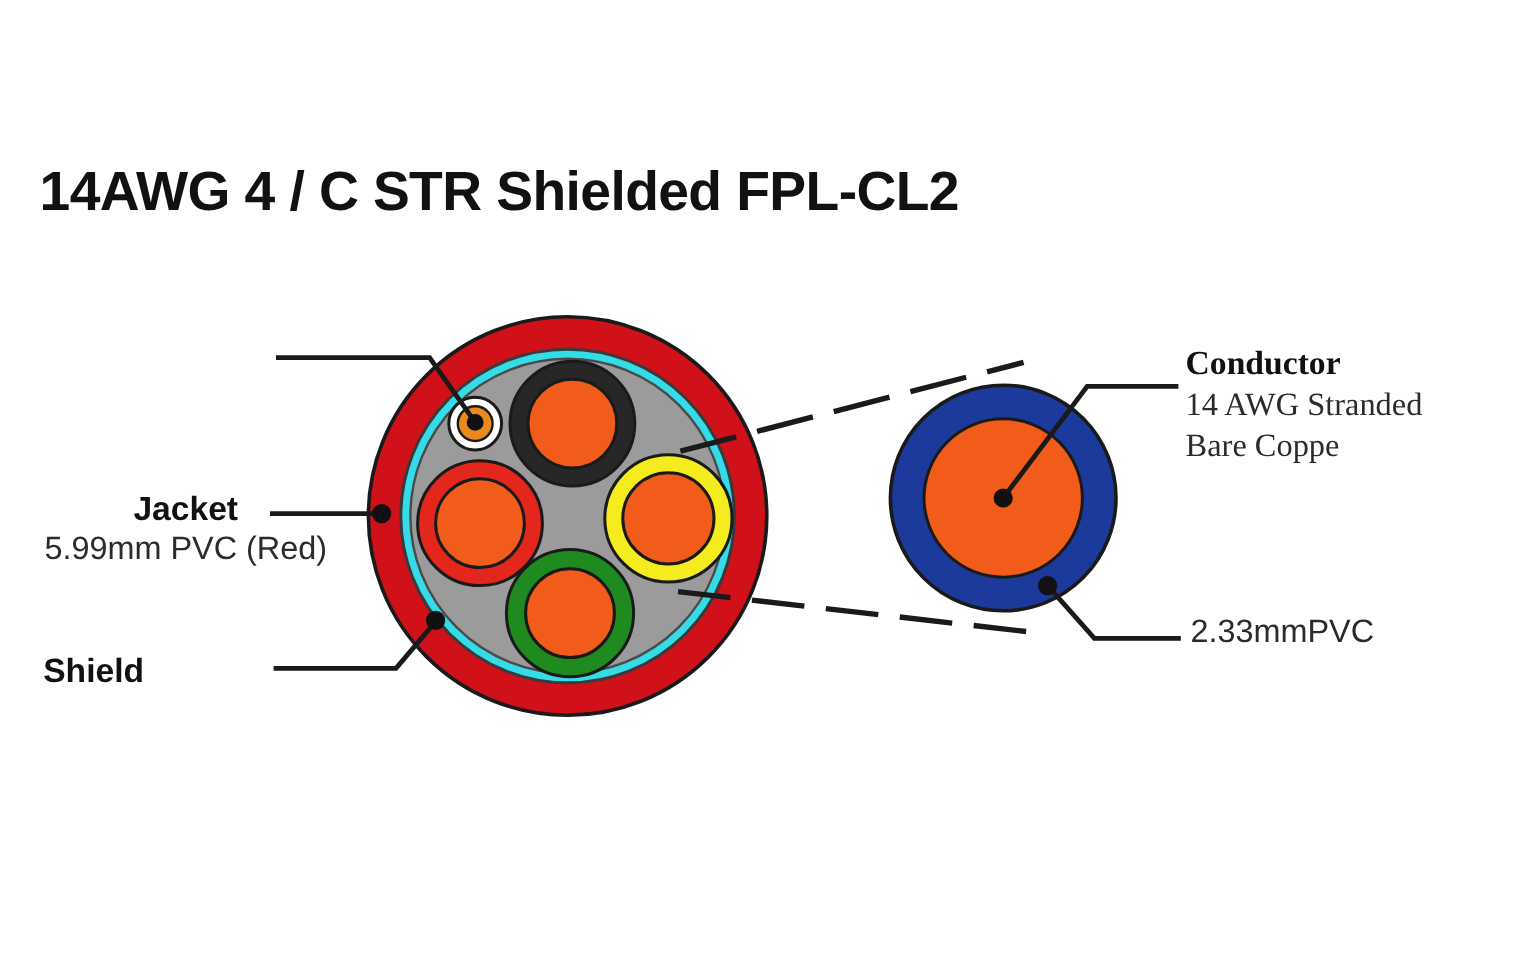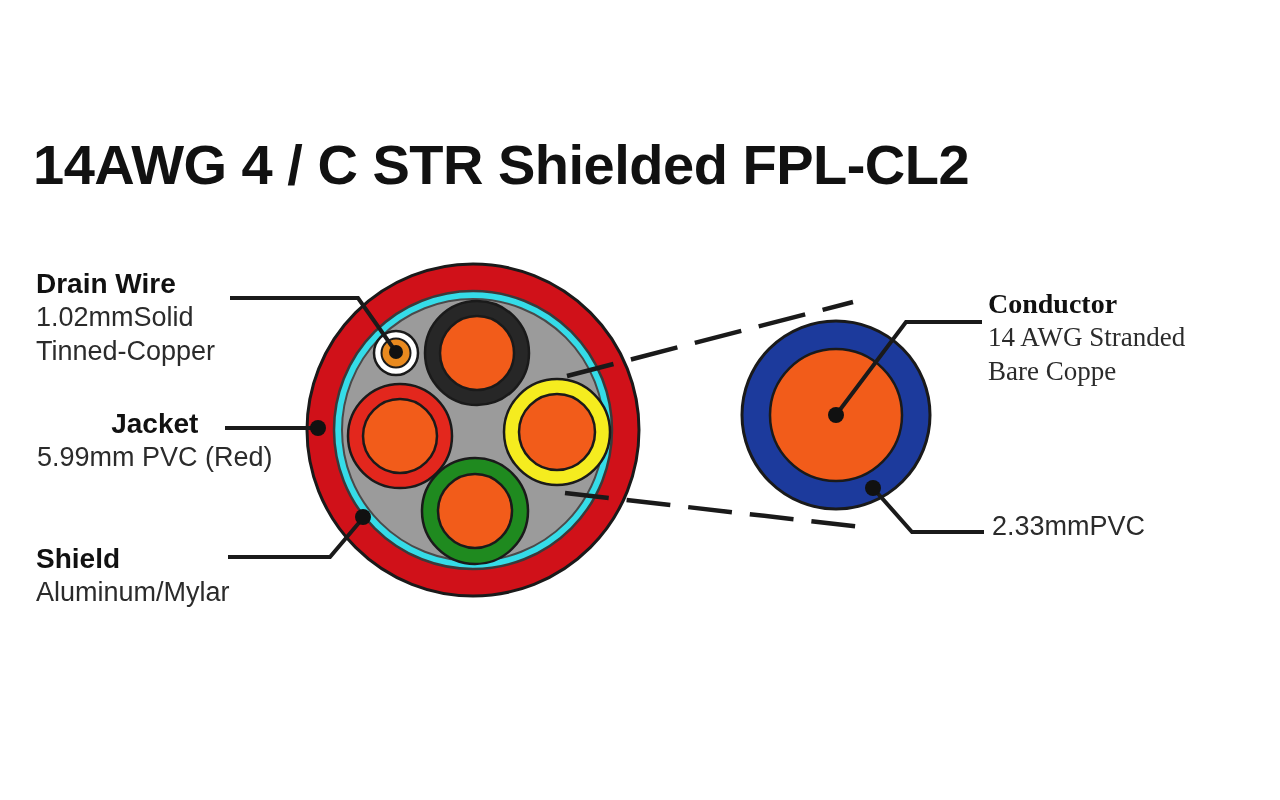--- a/index.html
+++ b/index.html
@@ -7,21 +7,21 @@
     width: 1280px; height: 800px;
     background: #ffffff;
     font-family: "Liberation Sans", "DejaVu Sans", sans-serif;
     overflow: hidden;
     position: relative;
   }
   .stage { position: absolute; inset: 0; width: 1280px; height: 800px; }
   .diagram-svg { position: absolute; left: 0; top: 0; }
   .page-title {
     position: absolute; left: 33px; top: 132px;
-    font-size: 56px; font-weight: 700; color: #111111;
+    font-size: 46px; font-weight: 700; color: #111111;
     letter-spacing: -0.5px; white-space: nowrap;
   }
   .callout { position: absolute; white-space: nowrap; }
   .c-title { font-size: 28px; font-weight: 700; color: #111111; line-height: 32px; }
   .c-line  { font-size: 27px; font-weight: 400; color: #2b2b2b; line-height: 34px; }
   .callout-drain      { left: 36px;  top: 268px; }
   .callout-jacket     { left: 37px;  top: 408px; text-align: center; }
   .callout-shield     { left: 36px;  top: 543px; }
   .callout-conductor  { left: 988px; top: 288px; font-family: Liberation Serif, serif; }
   .callout-dielectric { left: 992px; top: 509px; }
@@ -83,34 +83,28 @@
     </g>
     <g fill="#111111">
       <circle cx="396" cy="352" r="7"></circle>
       <circle cx="318" cy="428" r="8"></circle>
       <circle cx="363" cy="517" r="8"></circle>
       <circle cx="836" cy="415" r="8"></circle>
       <circle cx="873" cy="488" r="8"></circle>
     </g>
   </svg>
 
-  <div class="callout callout-drain">
-    <div class="c-title">Drain Wire</div>
-    <div class="c-line">1.02mmSolid</div>
-    <div class="c-line">Tinned-Copper</div>
-  </div>
 
   <div class="callout callout-jacket">
     <div class="c-title">Jacket</div>
     <div class="c-line">5.99mm PVC (Red)</div>
   </div>
 
   <div class="callout callout-shield">
     <div class="c-title">Shield</div>
-    <div class="c-line">Aluminum/Mylar</div>
   </div>
 
   <div class="callout callout-conductor">
     <div class="c-title">Conductor</div>
     <div class="c-line">14 AWG Stranded</div>
     <div class="c-line">Bare Coppe</div>
   </div>
 
   <div class="callout callout-dielectric">
     <div class="c-line">2.33mmPVC</div>

